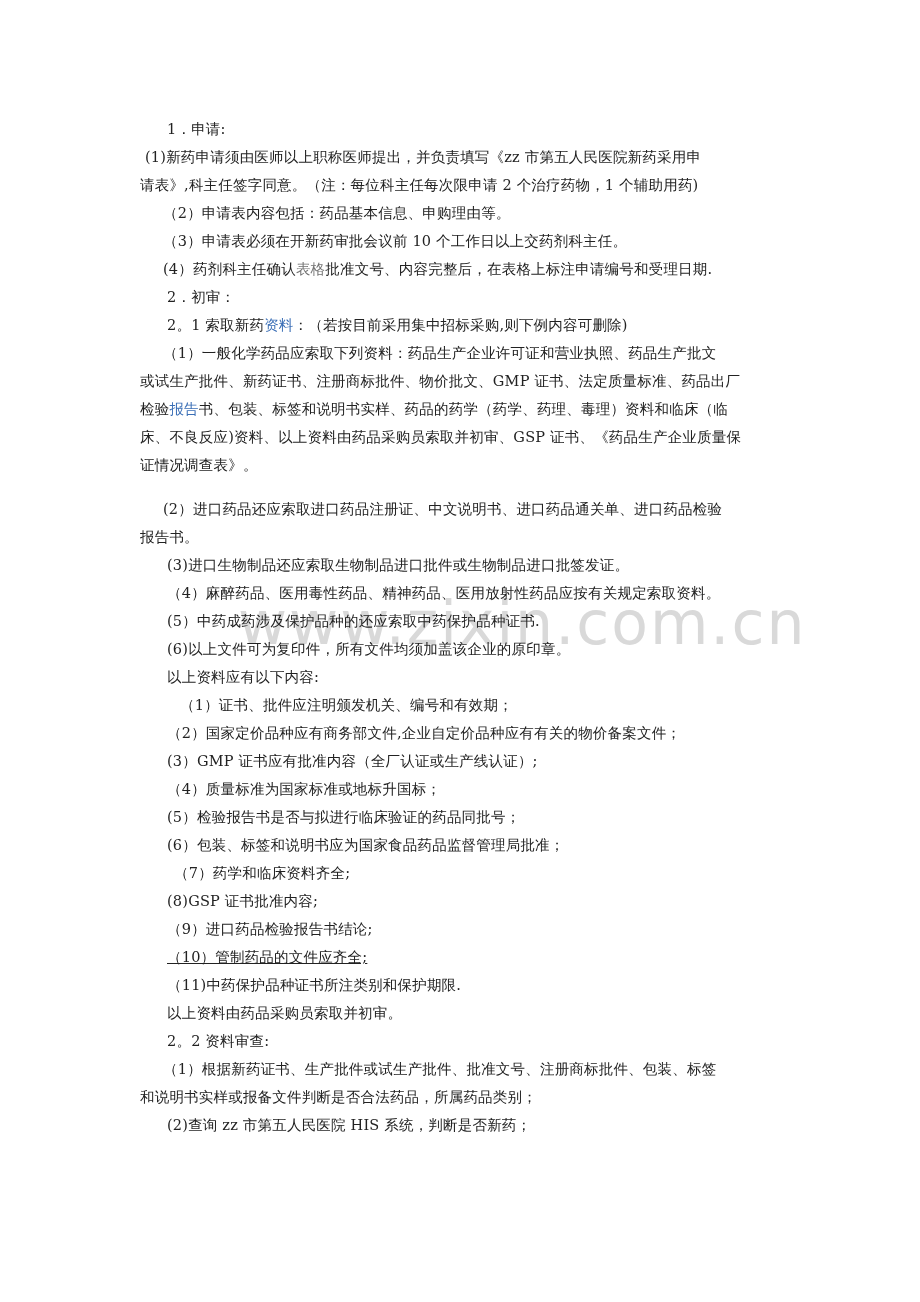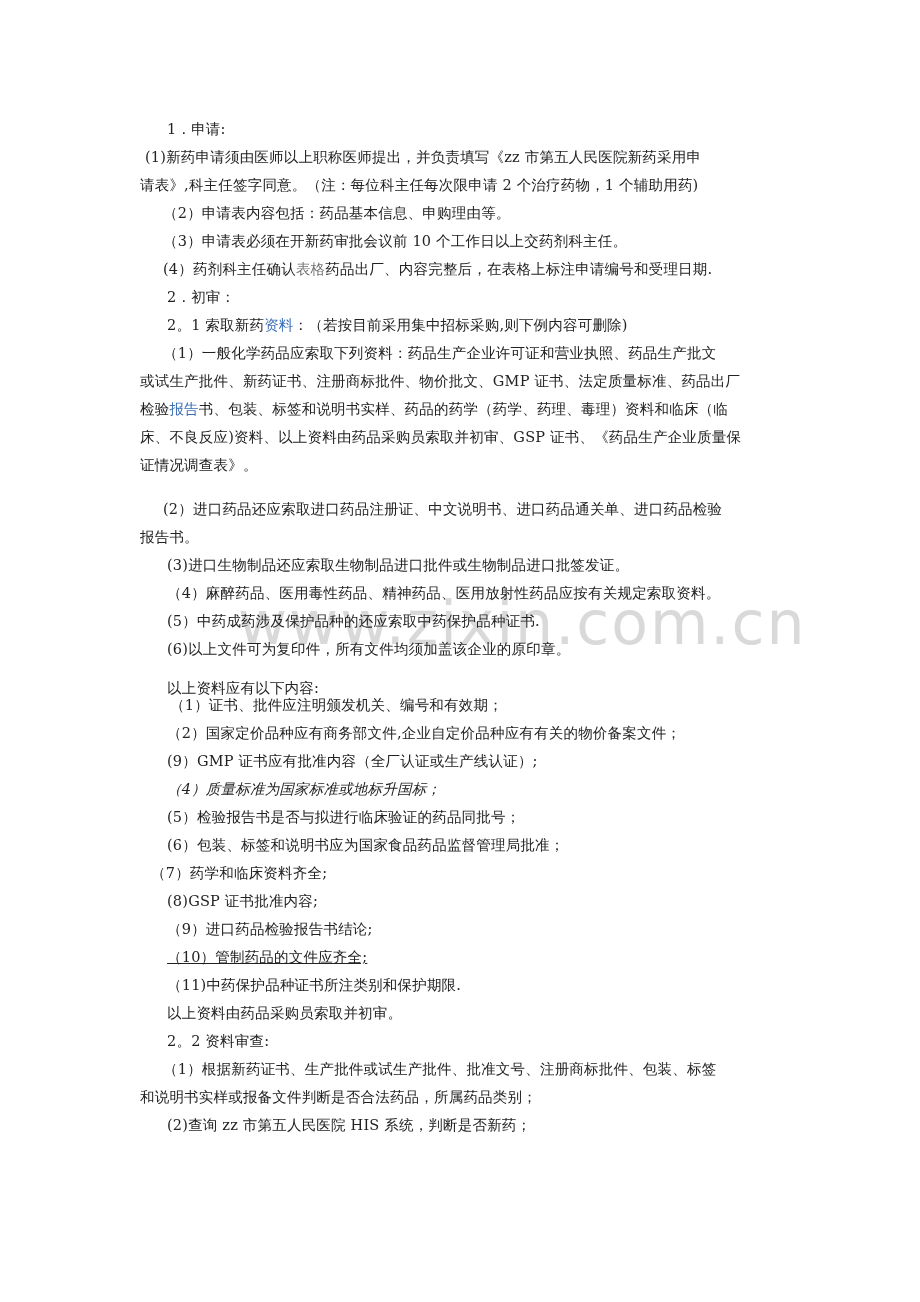--- a/index.html
+++ b/index.html
@@ -16,42 +16,42 @@
 <body>
 
 <div class="page">
   <div class="watermark">www.zixin.com.cn</div>
   <div class="text-layer" id="text-layer">
       <div class="line" style="left: 167px; top: 119px;"><span>1．申请:</span></div>
       <div class="line" style="left: 145px; top: 147px;"><span>(1)新药申请须由医师以上职称医师提出，并负责填写《zz 市第五人民医院新药采用申</span></div>
       <div class="line" style="left: 140px; top: 175px;"><span>请表》,科主任签字同意。（注：每位科主任每次限申请 2 个治疗药物，1 个辅助用药)</span></div>
       <div class="line" style="left: 163px; top: 203px;"><span>（2）申请表内容包括：药品基本信息、申购理由等。</span></div>
       <div class="line" style="left: 163px; top: 231px;"><span>（3）申请表必须在开新药审批会议前 10 个工作日以上交药剂科主任。</span></div>
-      <div class="line" style="left: 163px; top: 259px;"><span>(4）药剂科主任确认</span><span class="link" style="color: #737373;">表格</span><span>药品出厂、内容完整后，在表格上标注申请编号和受理日期.</span></div>
+      <div class="line" style="left: 163px; top: 259px;"><span>(4）药剂科主任确认</span><span class="link" style="color: #737373;">表格</span><span>批准文号、内容完整后，在表格上标注申请编号和受理日期.</span></div>
       <div class="line" style="left: 167px; top: 287px;"><span>2．初审：</span></div>
       <div class="line" style="left: 167px; top: 315px;"><span>2。1 索取新药</span><span class="link" style="color: rgb(59, 111, 182);">资料</span><span>：（若按目前采用集中招标采购,则下例内容可删除)</span></div>
       <div class="line" style="left: 163px; top: 343px;"><span>（1）一般化学药品应索取下列资料：药品生产企业许可证和营业执照、药品生产批文</span></div>
       <div class="line" style="left: 140px; top: 371px;"><span>或试生产批件、新药证书、注册商标批件、物价批文、GMP 证书、法定质量标准、药品出厂</span></div>
       <div class="line" style="left: 140px; top: 399px;"><span>检验</span><span class="link" style="color: rgb(59, 111, 182);">报告</span><span>书、包装、标签和说明书实样、药品的药学（药学、药理、毒理）资料和临床（临</span></div>
       <div class="line" style="left: 140px; top: 427px;"><span>床、不良反应)资料、以上资料由药品采购员索取并初审、GSP 证书、《药品生产企业质量保</span></div>
       <div class="line" style="left: 140px; top: 455px;"><span>证情况调查表》。</span></div>
       <div class="line" style="left: 163px; top: 499px;"><span>(2）进口药品还应索取进口药品注册证、中文说明书、进口药品通关单、进口药品检验</span></div>
       <div class="line" style="left: 140px; top: 527px;"><span>报告书。</span></div>
       <div class="line" style="left: 167px; top: 555px;"><span>(3)进口生物制品还应索取生物制品进口批件或生物制品进口批签发证。</span></div>
       <div class="line" style="left: 167px; top: 583px;"><span>（4）麻醉药品、医用毒性药品、精神药品、医用放射性药品应按有关规定索取资料。</span></div>
       <div class="line" style="left: 167px; top: 611px;"><span>(5）中药成药涉及保护品种的还应索取中药保护品种证书.</span></div>
       <div class="line" style="left: 167px; top: 639px;"><span>(6)以上文件可为复印件，所有文件均须加盖该企业的原印章。</span></div>
-      <div class="line" style="left: 167px; top: 667px; margin-top: 11px;"><span>以上资料应有以下内容:</span></div>
-      <div class="line" style="left: 170px; top: 695px;"><span>（1）证书、批件应注明颁发机关、编号和有效期；</span></div>
+      <div class="line" style="left: 167px; top: 667px;"><span>以上资料应有以下内容:</span></div>
+      <div class="line" style="left: 180px; top: 695px;"><span>（1）证书、批件应注明颁发机关、编号和有效期；</span></div>
       <div class="line" style="left: 167px; top: 723px;"><span>（2）国家定价品种应有商务部文件,企业自定价品种应有有关的物价备案文件；</span></div>
-      <div class="line" style="left: 167px; top: 751px;"><span>(9）GMP 证书应有批准内容（全厂认证或生产线认证）;</span></div>
-      <div class="line" style="left: 167px; top: 779px; font-style: italic;"><span>（4）质量标准为国家标准或地标升国标；</span></div>
+      <div class="line" style="left: 167px; top: 751px;"><span>(3）GMP 证书应有批准内容（全厂认证或生产线认证）;</span></div>
+      <div class="line" style="left: 167px; top: 779px;"><span>（4）质量标准为国家标准或地标升国标；</span></div>
       <div class="line" style="left: 167px; top: 807px;"><span>(5）检验报告书是否与拟进行临床验证的药品同批号；</span></div>
       <div class="line" style="left: 167px; top: 835px;"><span>(6）包装、标签和说明书应为国家食品药品监督管理局批准；</span></div>
-      <div class="line" style="left: 151px; top: 863px;"><span>（7）药学和临床资料齐全;</span></div>
+      <div class="line" style="left: 174px; top: 863px;"><span>（7）药学和临床资料齐全;</span></div>
       <div class="line" style="left: 167px; top: 891px; text-align: center;"><span>(8)GSP 证书批准内容;</span></div>
       <div class="line" style="left: 167px; top: 919px;"><span>（9）进口药品检验报告书结论;</span></div>
       <div class="line" style="left: 167px; top: 947px; text-decoration: underline;"><span>（10）管制药品的文件应齐全;</span></div>
       <div class="line" style="left: 167px; top: 975px;"><span>（11)中药保护品种证书所注类别和保护期限.</span></div>
       <div class="line" style="left: 167px; top: 1003px;"><span>以上资料由药品采购员索取并初审。</span></div>
       <div class="line" style="left: 167px; top: 1031px;"><span>2。2 资料审查:</span></div>
       <div class="line" style="left: 163px; top: 1059px;"><span>（1）根据新药证书、生产批件或试生产批件、批准文号、注册商标批件、包装、标签</span></div>
       <div class="line" style="left: 140px; top: 1087px; text-align: right;"><span>和说明书实样或报备文件判断是否合法药品，所属药品类别；</span></div>
       <div class="line" style="left: 167px; top: 1115px;"><span>(2)查询 zz 市第五人民医院 HIS 系统，判断是否新药；</span></div>
     </div>

